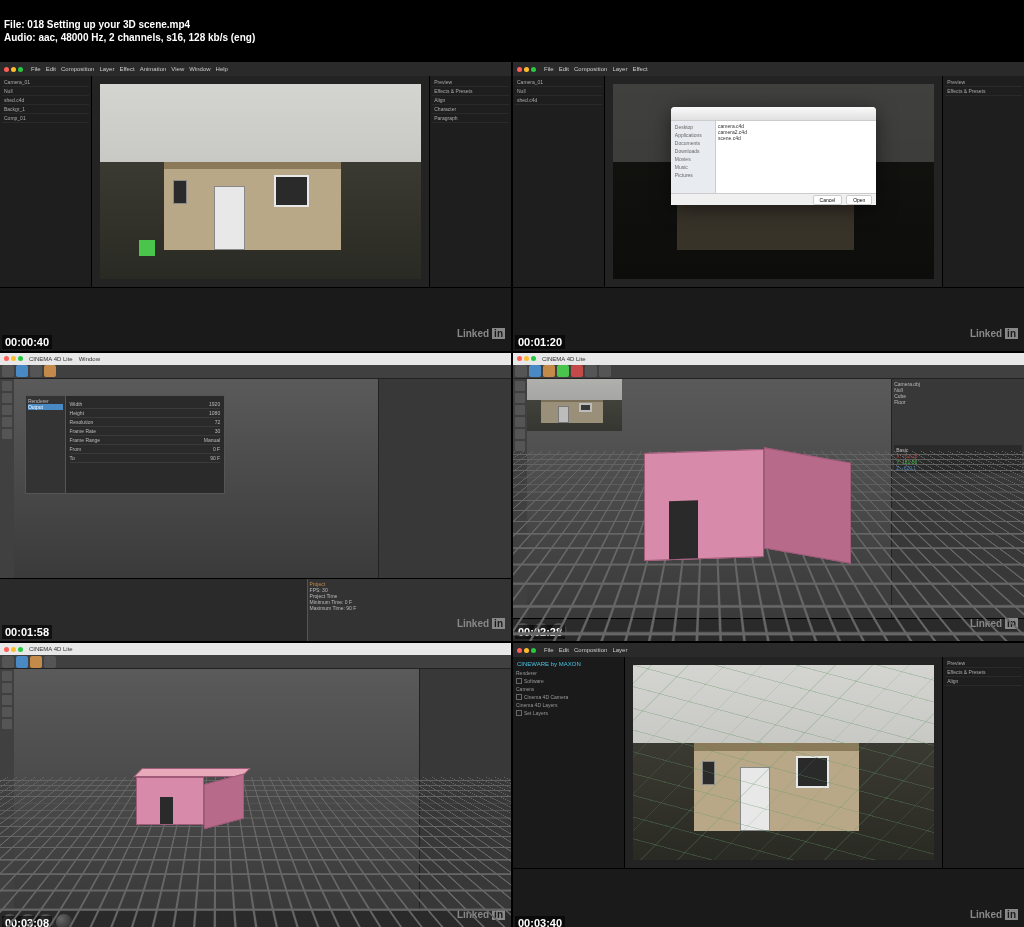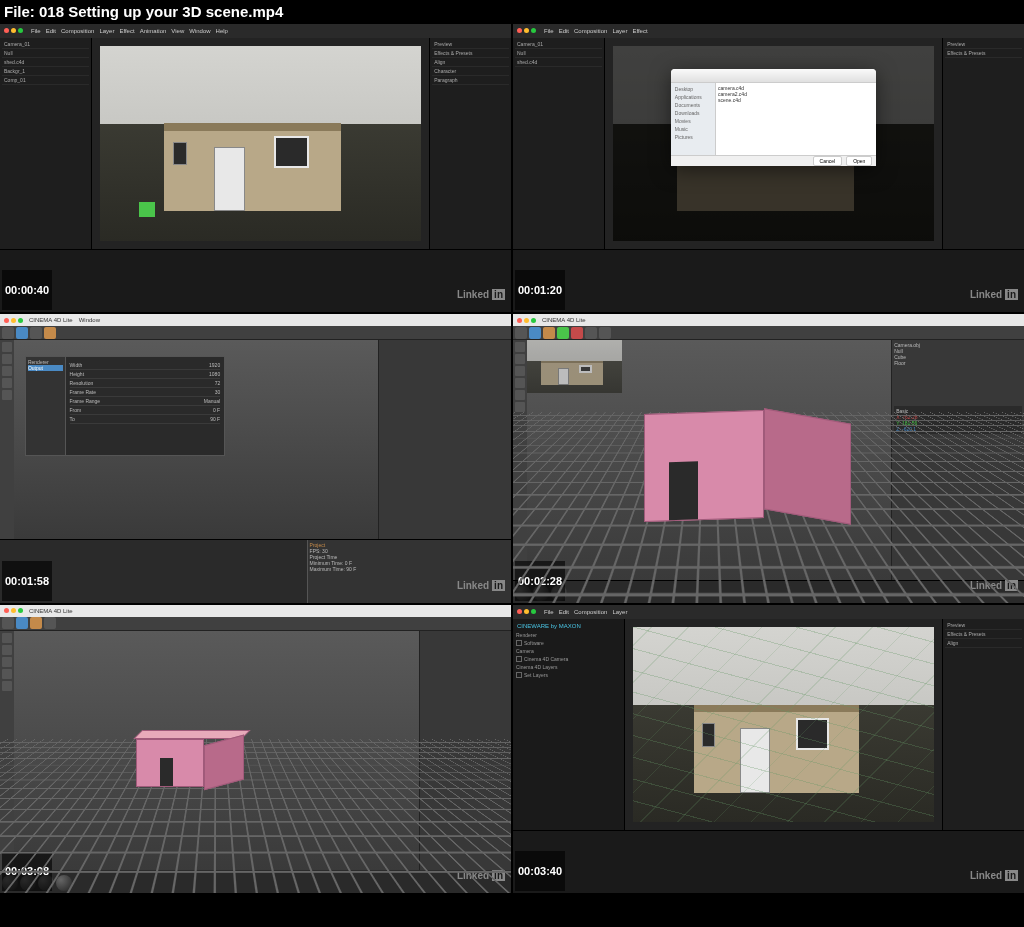--- a/index.html
+++ b/index.html
@@ -1,21 +1,21 @@
 <!DOCTYPE html>
 <html><head>
 <meta charset="utf-8">
 <style>
 *{margin:0;padding:0;box-sizing:border-box}
 body{background:#000;width:1024px;height:927px;font-family:Arial,sans-serif;overflow:hidden;position:relative}
-.header{background:#000;color:#fff;padding:2px 4px;font-size:15px;line-height:1.3;font-weight:bold}
+.header{background:#000;color:#fff;padding:18px 4px;font-size:10px;line-height:1.3;font-weight:bold}
 .header div{white-space:pre}
 .grid{display:grid;grid-template-columns:1fr 1fr;grid-template-rows:repeat(3,1fr);height:870px;gap:2px;background:#000}
 .thumb{position:relative;background:#1a1a1a;overflow:hidden}
-.ts{position:absolute;bottom:2px;left:2px;color:#fff;font-size:11px;font-weight:bold;background:rgba(0,0,0,0.6);padding:14px 3px;z-index:10}
+.ts{position:absolute;bottom:2px;left:2px;color:#fff;font-size:11px;font-weight:bold;background:rgba(0,0,0,0.6);padding:1px 3px;z-index:10}
 .logo{position:absolute;bottom:12px;right:6px;color:#888;font-size:10px;z-index:10}
 .logo span{background:#888;color:#1a1a1a;padding:0 2px;margin-left:1px;font-weight:bold}
 
 
 .ae{display:flex;flex-direction:column;height:100%}
 .topbar{background:#2a2a2a;height:14px;display:flex;align-items:center;padding:0 4px;gap:4px}
 .macdots{display:flex;gap:2px}
 .macdot{width:5px;height:5px;border-radius:50%}
 .macdot.r{background:#ff5f56}.macdot.y{background:#ffbd2e}.macdot.g{background:#27c93f}
 .menubar{color:#ccc;font-size:6px;display:flex;gap:5px;margin-left:4px}
@@ -107,20 +107,21 @@
 
 .wireframe-overlay{position:absolute;inset:0;background:repeating-linear-gradient(15deg,transparent,transparent 20px,rgba(100,150,100,0.3) 20px,rgba(100,150,100,0.3) 21px),repeating-linear-gradient(-45deg,transparent,transparent 25px,rgba(100,150,100,0.2) 25px,rgba(100,150,100,0.2) 26px)}
 
 .ref-img{position:absolute;top:0;left:0;width:26%;height:22%;opacity:0.7}
 </style>
 </head>
 <body>
 
 <div class="header">
   <div>File: 018 Setting up your 3D scene.mp4</div>
+  <div>Audio: aac, 48000 Hz, 2 channels, s16, 128 kb/s (eng)</div>
 </div>
 
 <div class="grid">
 
   <div class="thumb">
     <div class="ae">
       <div class="topbar">
         <div class="macdots">
             <div class="macdot r"></div>
             <div class="macdot y"></div>

